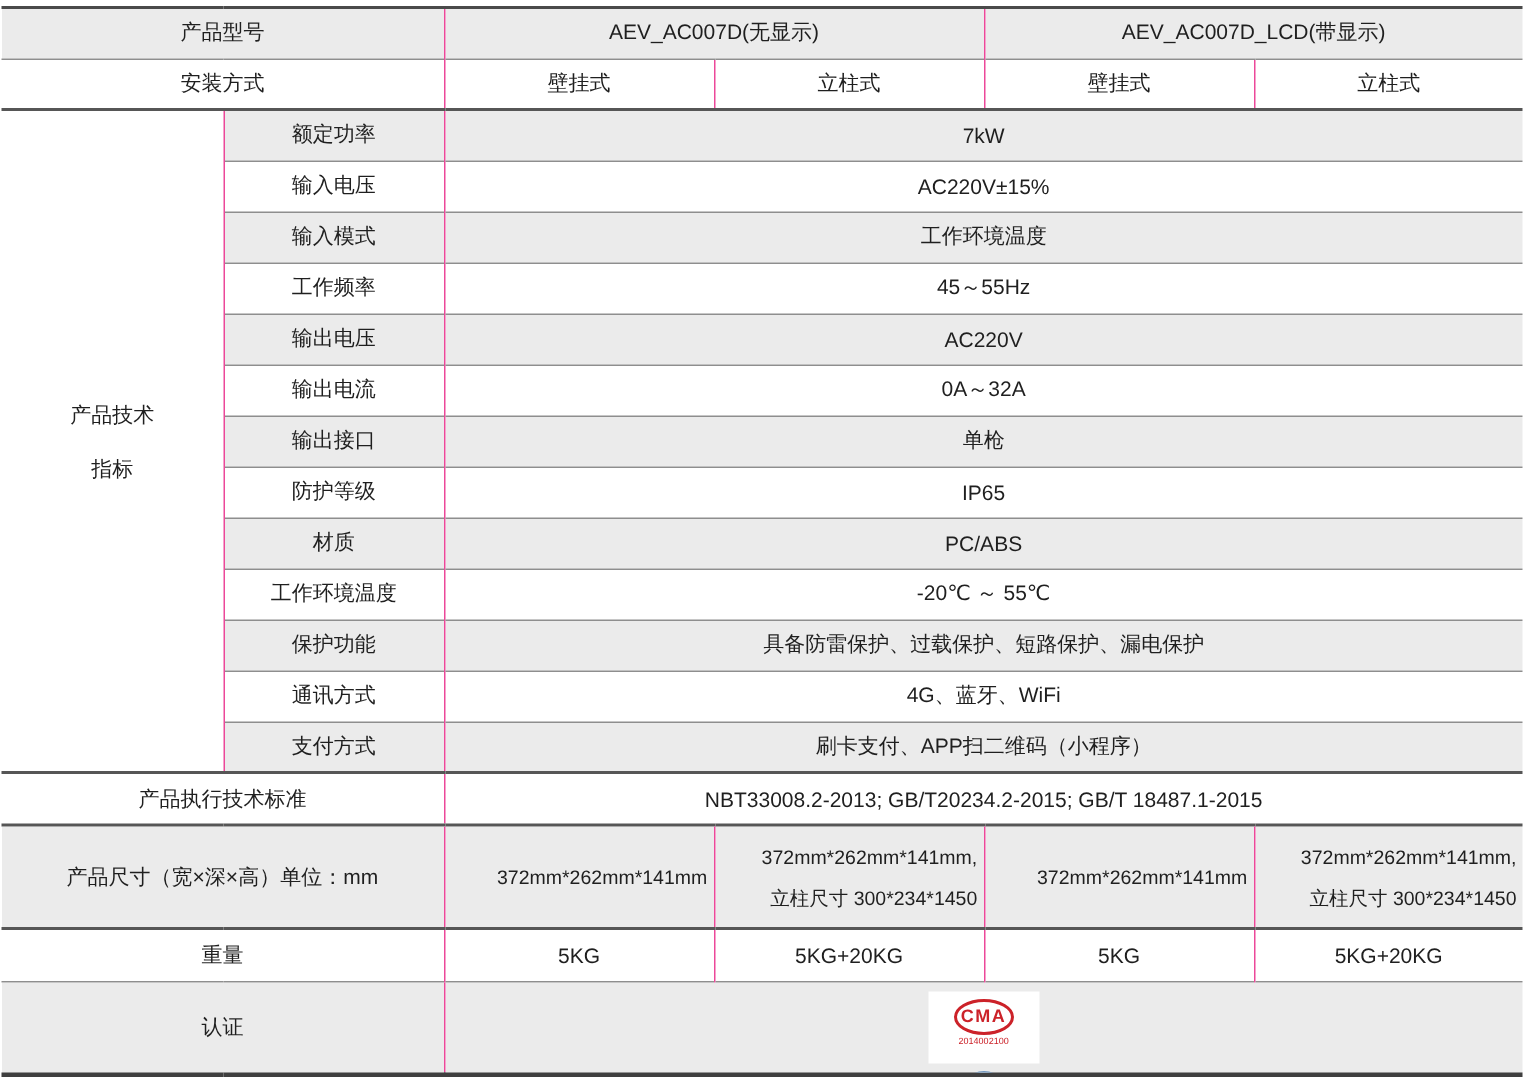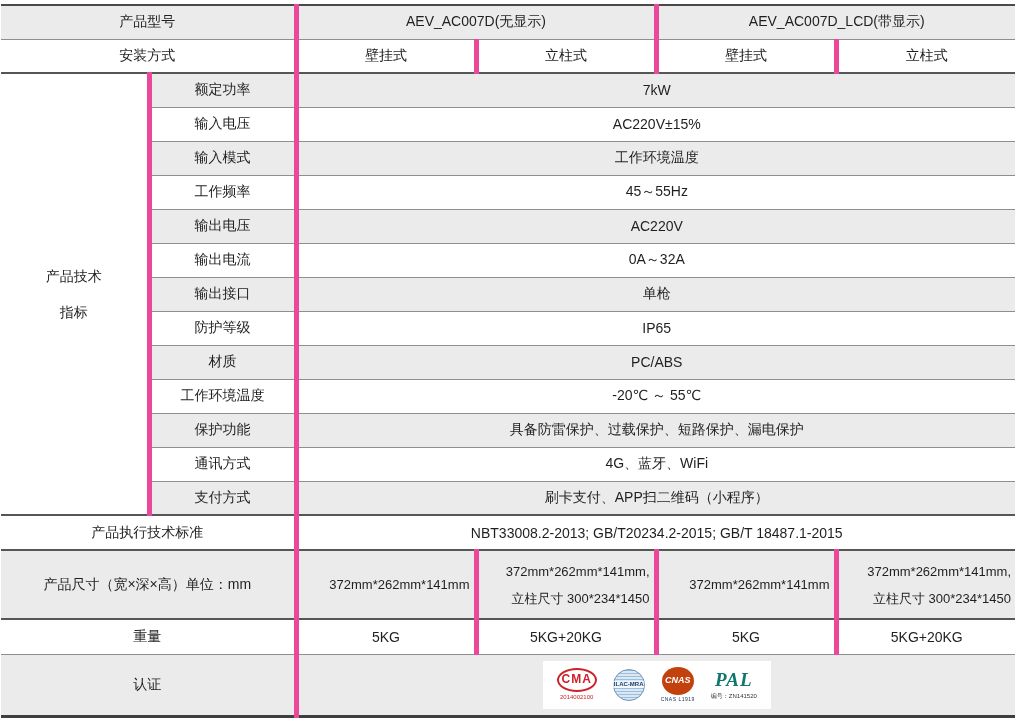--- a/index.html
+++ b/index.html
@@ -27,31 +27,32 @@
     overflow: hidden;
     white-space: nowrap;
   }
   tr.h34 td { height: 34px; text-align: center; }
   tr.h35 td { height: 35px; }
   tr.h69 td { height: 69px; }
   tr.h62 td { height: 62px; }
   tr.g > td.bgrow, td.bg { background: #ebebeb; }
   tr.thin > td { border-top: 1px solid #8e8e8e; }
   tr.sect > td { border-top: 2px solid #565656; margin-top: 43px; }
-  td.bl { border-left: 5px solid #ec4899; }
+  td.bl { border-left: 1px solid #ec4899; }
   .twoline { line-height: 36px; }
   .dim-cell { font-size: 13px; line-height: 27px; text-align: right; }
   
   .cert-strip {
     display: inline-flex;
     align-items: center;
     gap: 16px;
     background: #ffffff;
     padding: 5px 14px;
     height: 48px;
+    flex-direction: column;
   }
   .logo { display: flex; flex-direction: column; align-items: center; justify-content: center; line-height: 1.15; }
   .cma-oval {
     width: 40px; height: 24px;
     border: 2px solid #cc2229;
     border-radius: 50%;
     color: #cc2229;
     font-weight: bold; font-size: 12px;
     display: flex; align-items: center; justify-content: center;
     letter-spacing: 1px;

